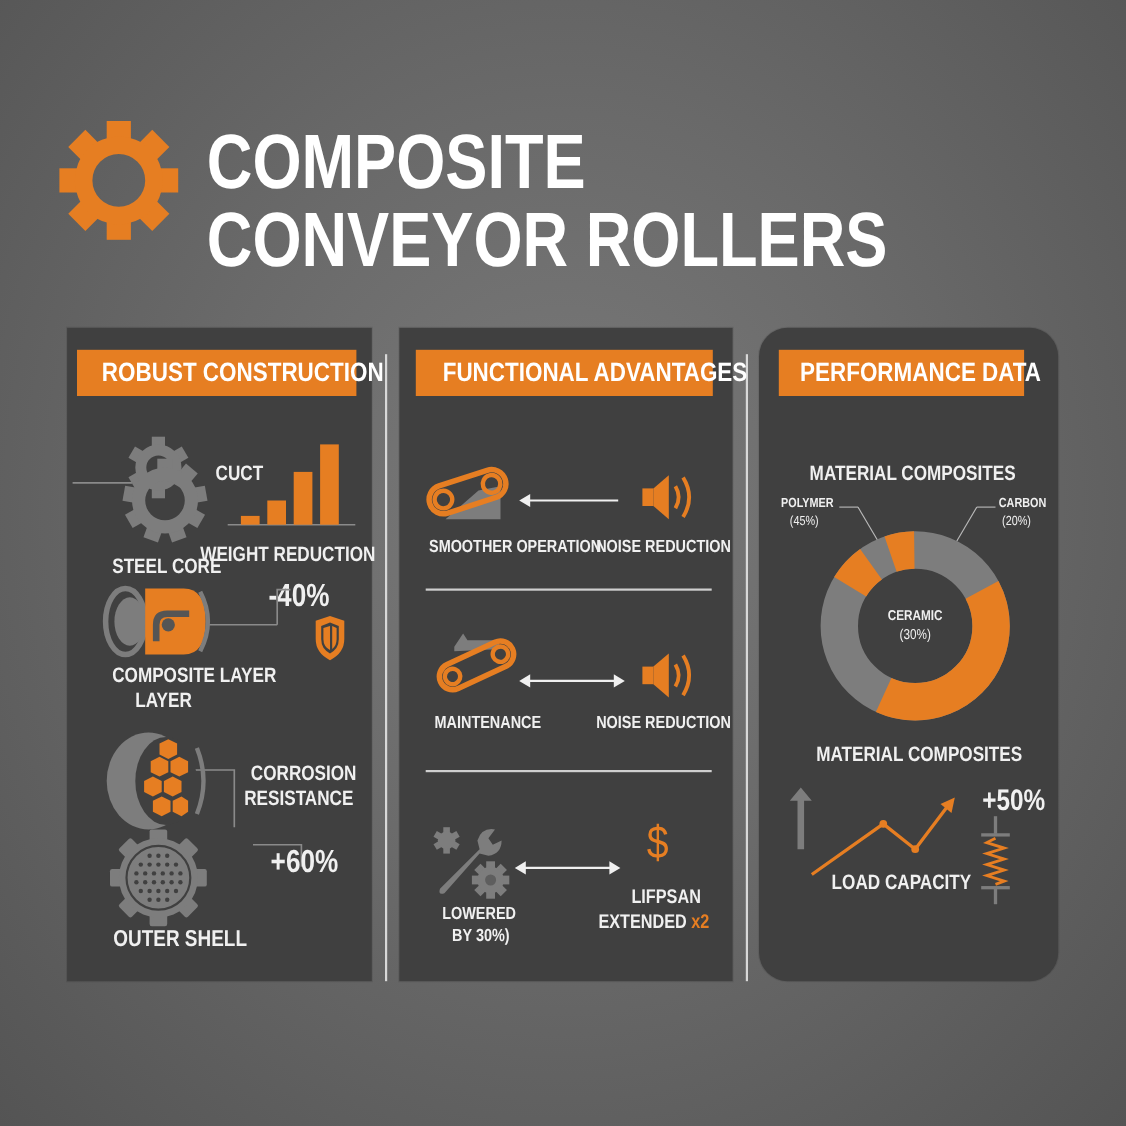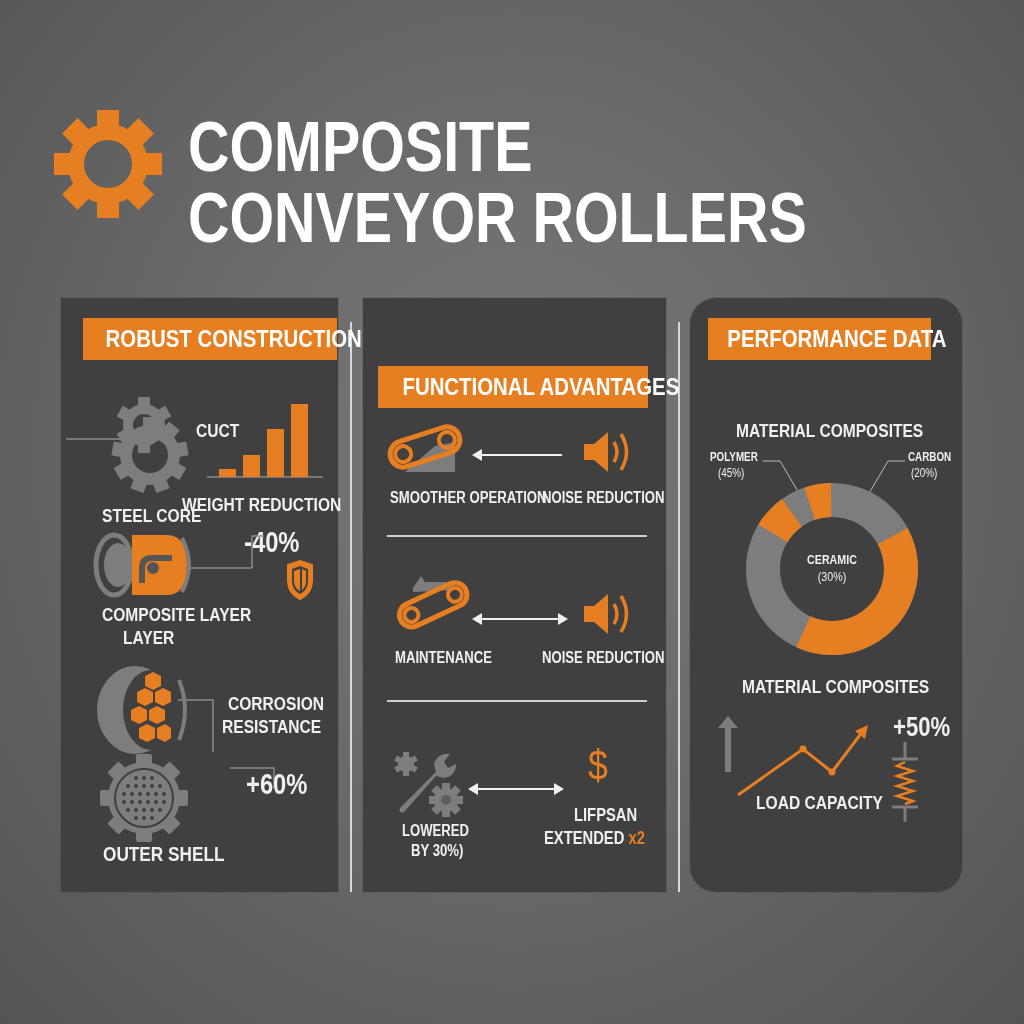--- a/index.html
+++ b/index.html
@@ -48,21 +48,21 @@
     <path fill-rule="evenodd" d="M0,-40 A40,40 0 1,1 0,40 A40,40 0 1,1 0,-40 Z M0,-24 A24,24 0 1,0 0,24 A24,24 0 1,0 0,-24 Z"></path>
   </g>
 </svg>
 <div class="title-line" style="top:112px;">COMPOSITE</div>
 <div class="title-line" style="top:183px;">CONVEYOR ROLLERS</div>
 
 <div class="vdiv" style="left:350px;top:322px;height:570px;"></div>
 <div class="vdiv" style="left:678px;top:322px;height:570px;"></div>
 
 <div class="panel" style="left:61px;width:277px;">
-  <div class="panel-header" style="left:22px;top:20px;width:254px;"><span>ROBUST CONSTRUCTION</span></div>
+  <div class="panel-header" style="left:9px;top:20px;width:254px;"><span>ROBUST CONSTRUCTION</span></div>
 </div>
 
 <svg style="left:60px;top:395px;" width="140" height="110" viewBox="0 0 140 110">
   <line x1="6" y1="44" x2="60" y2="44" stroke="#8a8a8a" stroke-width="1.5"></line>
   <g fill="#7d7d7d" transform="translate(84,30)">
     <g>
       <rect x="-6" y="-28" width="12" height="10"></rect>
       <rect x="-6" y="-28" width="12" height="10" transform="rotate(60)"></rect>
       <rect x="-6" y="-28" width="12" height="10" transform="rotate(120)"></rect>
       <rect x="-6" y="-28" width="12" height="10" transform="rotate(180)"></rect>
@@ -179,21 +179,21 @@
       <circle cx="-8" cy="20" r="2"></circle>
         <circle cx="0" cy="20" r="2"></circle>
         <circle cx="8" cy="20" r="2"></circle>
     </g>
   </g>
 </svg>
 <div class="lbl" style="left:246px;top:768px;font-size:29px;">+60%</div>
 <div class="lbl" style="left:103px;top:842px;font-size:21px;">OUTER SHELL</div>
 
 <div class="panel" style="left:363px;width:303px;">
-  <div class="panel-header" style="left:15px;top:20px;width:270px;margin-top:48px;"><span>FUNCTIONAL ADVANTAGES</span></div>
+  <div class="panel-header" style="left:15px;top:20px;width:270px;"><span>FUNCTIONAL ADVANTAGES</span></div>
 </div>
 
 <svg style="left:385px;top:422px;" width="90" height="52" viewBox="0 0 90 52">
   <polygon points="20,50 70,50 70,20 50,24" fill="#7d7d7d"></polygon>
   <g transform="rotate(-18 40 25)">
     <rect x="4" y="12" width="72" height="26" rx="13" fill="none" stroke="#e67e22" stroke-width="5"></rect>
     <circle cx="17" cy="25" r="8" fill="none" stroke="#e67e22" stroke-width="4"></circle>
     <circle cx="63" cy="25" r="8" fill="none" stroke="#e67e22" stroke-width="4"></circle>
   </g>
 </svg>

